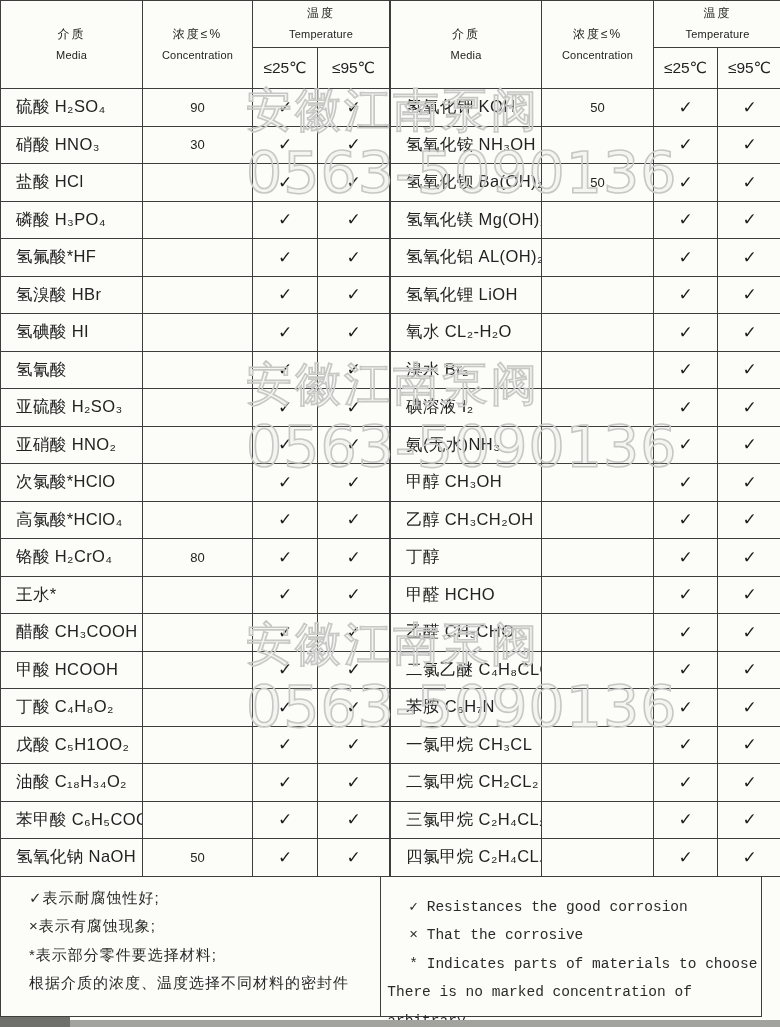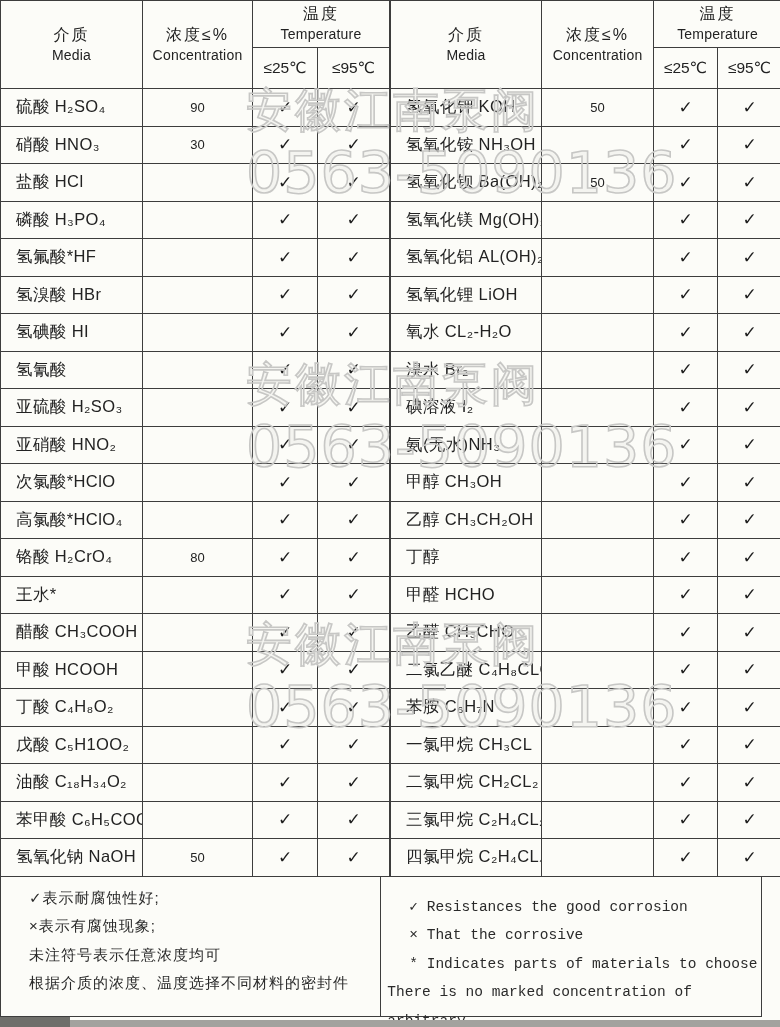--- a/index.html
+++ b/index.html
@@ -20,22 +20,22 @@
   th,td{
     border:1.6px solid #3d3d3d;
     padding:0;
     overflow:hidden;
     white-space:nowrap;
   }
   thead th{font-weight:normal;background:transparent;}
   tr.hrow1{height:47px;}
   tr.hrow2{height:41px;}
   tbody tr{height:37.5px;}
-  .hz{font-size:16px;letter-spacing:2px;line-height:21px;}
-  .he{font-size:14px;letter-spacing:0.2px;line-height:21px;}
+  .hz{font-size:12px;letter-spacing:2px;line-height:21px;}
+  .he{font-size:11px;letter-spacing:0.2px;line-height:21px;}
   .ht{font-size:15.5px;}
   th{text-align:center;vertical-align:middle;}
   td.c-media{
     text-align:left;
     padding-left:15px;
     font-size:16.5px;
     letter-spacing:0.4px;
     margin-left:11px;
   }
   td.c-conc{text-align:center;font-size:13px;}
@@ -409,21 +409,21 @@
           </tr>
         </tbody>
     </table>
 
   </div>
 
   <div class="footer">
     <div class="legend-box lz">
         <div class="legend-line">✓表示耐腐蚀性好;</div>
         <div class="legend-line">×表示有腐蚀现象;</div>
-        <div class="legend-line">未注符号表示任意浓度均可</div>
+        <div class="legend-line">*表示部分零件要选择材料;</div>
         <div class="legend-line">根据介质的浓度、温度选择不同材料的密封件</div>
       </div>
     <div class="legend-box le">
         <div class="legend-line">✓ Resistances the good corrosion</div>
         <div class="legend-line">× That the corrosive</div>
         <div class="legend-line">*  Indicates parts of materials to choose</div>
         <div class="legend-line">There is no marked concentration of arbitrary</div>
       </div>
   </div>
 

